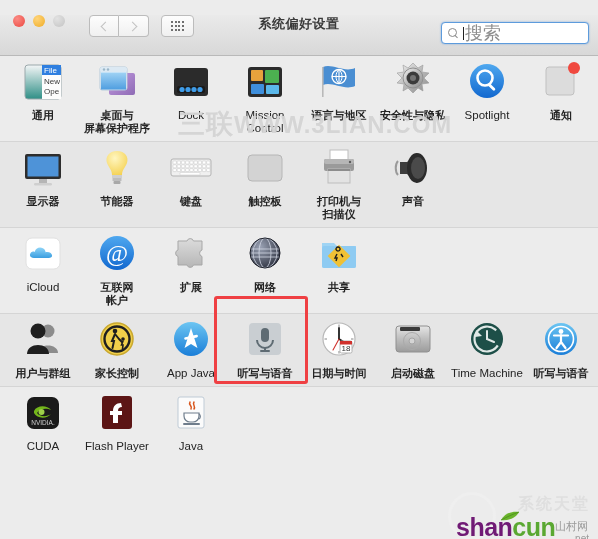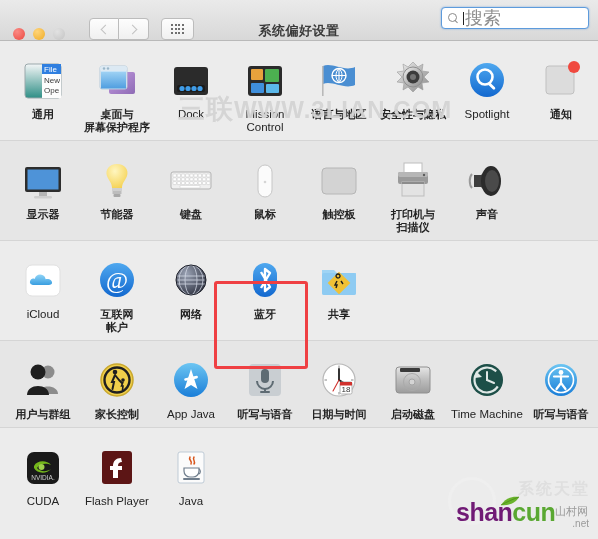--- a/index.html
+++ b/index.html
@@ -22,22 +22,23 @@
     overflow: hidden;
   }
 
   
   .titlebar {
     position: relative;
     height: 41px;
     background: linear-gradient(to bottom, #eaeaea 0%, #d8d8d8 100%);
     border-bottom: 1px solid #b9b9b9;
     display: flex;
-    align-items: flex-end;
+    align-items: flex-start;
     box-sizing: border-box;
+    margin-top: 15px;
   }
   .traffic {
     display: flex;
     align-items: center;
     gap: 8px;
     margin-left: 13px;
   }
   .light {
     width: 12px;
     height: 12px;
@@ -161,21 +162,21 @@
     position: relative;
     display: flex;
     padding-left: 6px;
     box-sizing: border-box;
   }
   .row.alt { background: #e6e6e6; }
   .row.sep { border-top: 1px solid #d5d5d5; }
 
   .pane {
     width: 74px;
-    padding-top: 16px;
+    padding-top: 2px;
     padding-bottom: 6px;
     display: flex;
     flex-direction: column;
     align-items: center;
     box-sizing: border-box;
   }
   .iconwrap {
     width: 48px;
     height: 48px;
     display: flex;
@@ -541,29 +542,20 @@
               <rect x="30.2" y="23.6" width="3.4" height="3" rx="0.6"></rect>
                 <rect x="34.4" y="23.6" width="3.4" height="3" rx="0.6"></rect>
               <rect x="38.6" y="23.6" width="3.4" height="3" rx="0.6"></rect>
               <rect x="12" y="27.4" width="20" height="2.6" rx="0.6"></rect>
             </g>
           </svg>
         </div>
         <div class="label">键盘</div>
       </div>
 
-      <div class="pane">
-        <div class="iconwrap">
-          <svg width="46" height="46" viewBox="0 0 46 46">
-            <rect x="16" y="7" width="14" height="32" rx="7" fill="#fbfbfb" stroke="#c6c6c6"></rect>
-            <circle cx="23" cy="24" r="1.3" fill="#d5d5d5"></circle>
-          </svg>
-        </div>
-        <div class="label">鼠标</div>
-      </div>
 
       <div class="pane">
         <div class="iconwrap">
           <svg width="46" height="46" viewBox="0 0 46 46">
             <rect x="6" y="10" width="34" height="26" rx="4" fill="#d3d3d3" stroke="#b6b6b6"></rect>
           </svg>
         </div>
         <div class="label">触控板</div>
       </div>
 
@@ -623,20 +615,34 @@
               </linearGradient>
             </defs>
             <circle cx="23" cy="22" r="17" fill="url(#gAt)"></circle>
             <text x="23" y="30" font-size="24" fill="#ffffff" text-anchor="middle" font-family="Liberation Serif, serif">@</text>
           </svg>
         </div>
         <div class="label" style="white-space:pre-line">互联网
 帐户</div>
       </div>
 
+      <div class="pane">
+        <div class="iconwrap">
+          <svg width="46" height="46" viewBox="0 0 46 46">
+            <defs>
+              <linearGradient id="gPuz" x1="0" y1="0" x2="0" y2="1">
+                <stop offset="0" stop-color="#dcdcdc"></stop>
+                  <stop offset="1" stop-color="#b6b6b6"></stop>
+              </linearGradient>
+            </defs>
+            <path d="M10 10 H19 A3.4 3.4 0 0 1 25.5 10 H34 V19 A3.4 3.4 0 0 0 34 25.5 V34 H25.5 A3.4 3.4 0 0 1 19 34 H10 V25.5 A3.4 3.4 0 0 1 10 19 Z" fill="url(#gPuz)" stroke="#a7a7a7" stroke-width="1"></path>
+          </svg>
+        </div>
+        <div class="label">扩展</div>
+      </div>
 
       <div class="pane">
         <div class="iconwrap">
           <svg width="46" height="46" viewBox="0 0 46 46">
             <defs>
               <radialGradient id="gNet" cx="0.35" cy="0.3" r="0.8">
                 <stop offset="0" stop-color="#9aa2b4"></stop>
                   <stop offset="1" stop-color="#2b2f3d"></stop>
               </radialGradient>
             </defs>
@@ -645,35 +651,20 @@
               <ellipse cx="23" cy="22" rx="6" ry="15"></ellipse>
               <ellipse cx="23" cy="22" rx="12" ry="15"></ellipse>
               <path d="M8.4 18 H37.6 M8.4 26 H37.6 M9.5 22 H36.5"></path>
             </g>
             <circle cx="23" cy="22" r="15" fill="none" stroke="#1c1f29" stroke-width="1"></circle>
           </svg>
         </div>
         <div class="label">网络</div>
       </div>
 
-      <div class="pane">
-        <div class="iconwrap">
-          <svg width="46" height="46" viewBox="0 0 46 46">
-            <defs>
-              <linearGradient id="gBt" x1="0" y1="0" x2="0" y2="1">
-                <stop offset="0" stop-color="#4fa8ef"></stop>
-                  <stop offset="1" stop-color="#1268cf"></stop>
-              </linearGradient>
-            </defs>
-            <rect x="11" y="5" width="24" height="34" rx="12" fill="url(#gBt)"></rect>
-            <path d="M19 14 L28 29 L23 33 L23 11 L28 15 L19 30" fill="none" stroke="#ffffff" stroke-width="2.4" stroke-linejoin="round"></path>
-          </svg>
-        </div>
-        <div class="label">蓝牙</div>
-      </div>
 
       <div class="pane">
         <div class="iconwrap">
           <svg width="46" height="46" viewBox="0 0 46 46">
             <path d="M6 12 h12 l3 3 h19 v20 a2 2 0 0 1 -2 2 H8 a2 2 0 0 1 -2 -2 Z" fill="#9fd4f4"></path>
             <rect x="6" y="15" width="34" height="22" rx="2" fill="#8ecbf2"></rect>
             <rect x="15" y="17" width="16" height="16" fill="#f0c135" transform="rotate(45 23 25)"></rect>
             <path d="M22 20 a2 2 0 1 1 0.1 0 M21 23 l-2 4 l2 0 l-1 3 M25 23 l2 3" stroke="#1e1e1e" stroke-width="1.4" fill="none"></path>
           </svg>
         </div>

